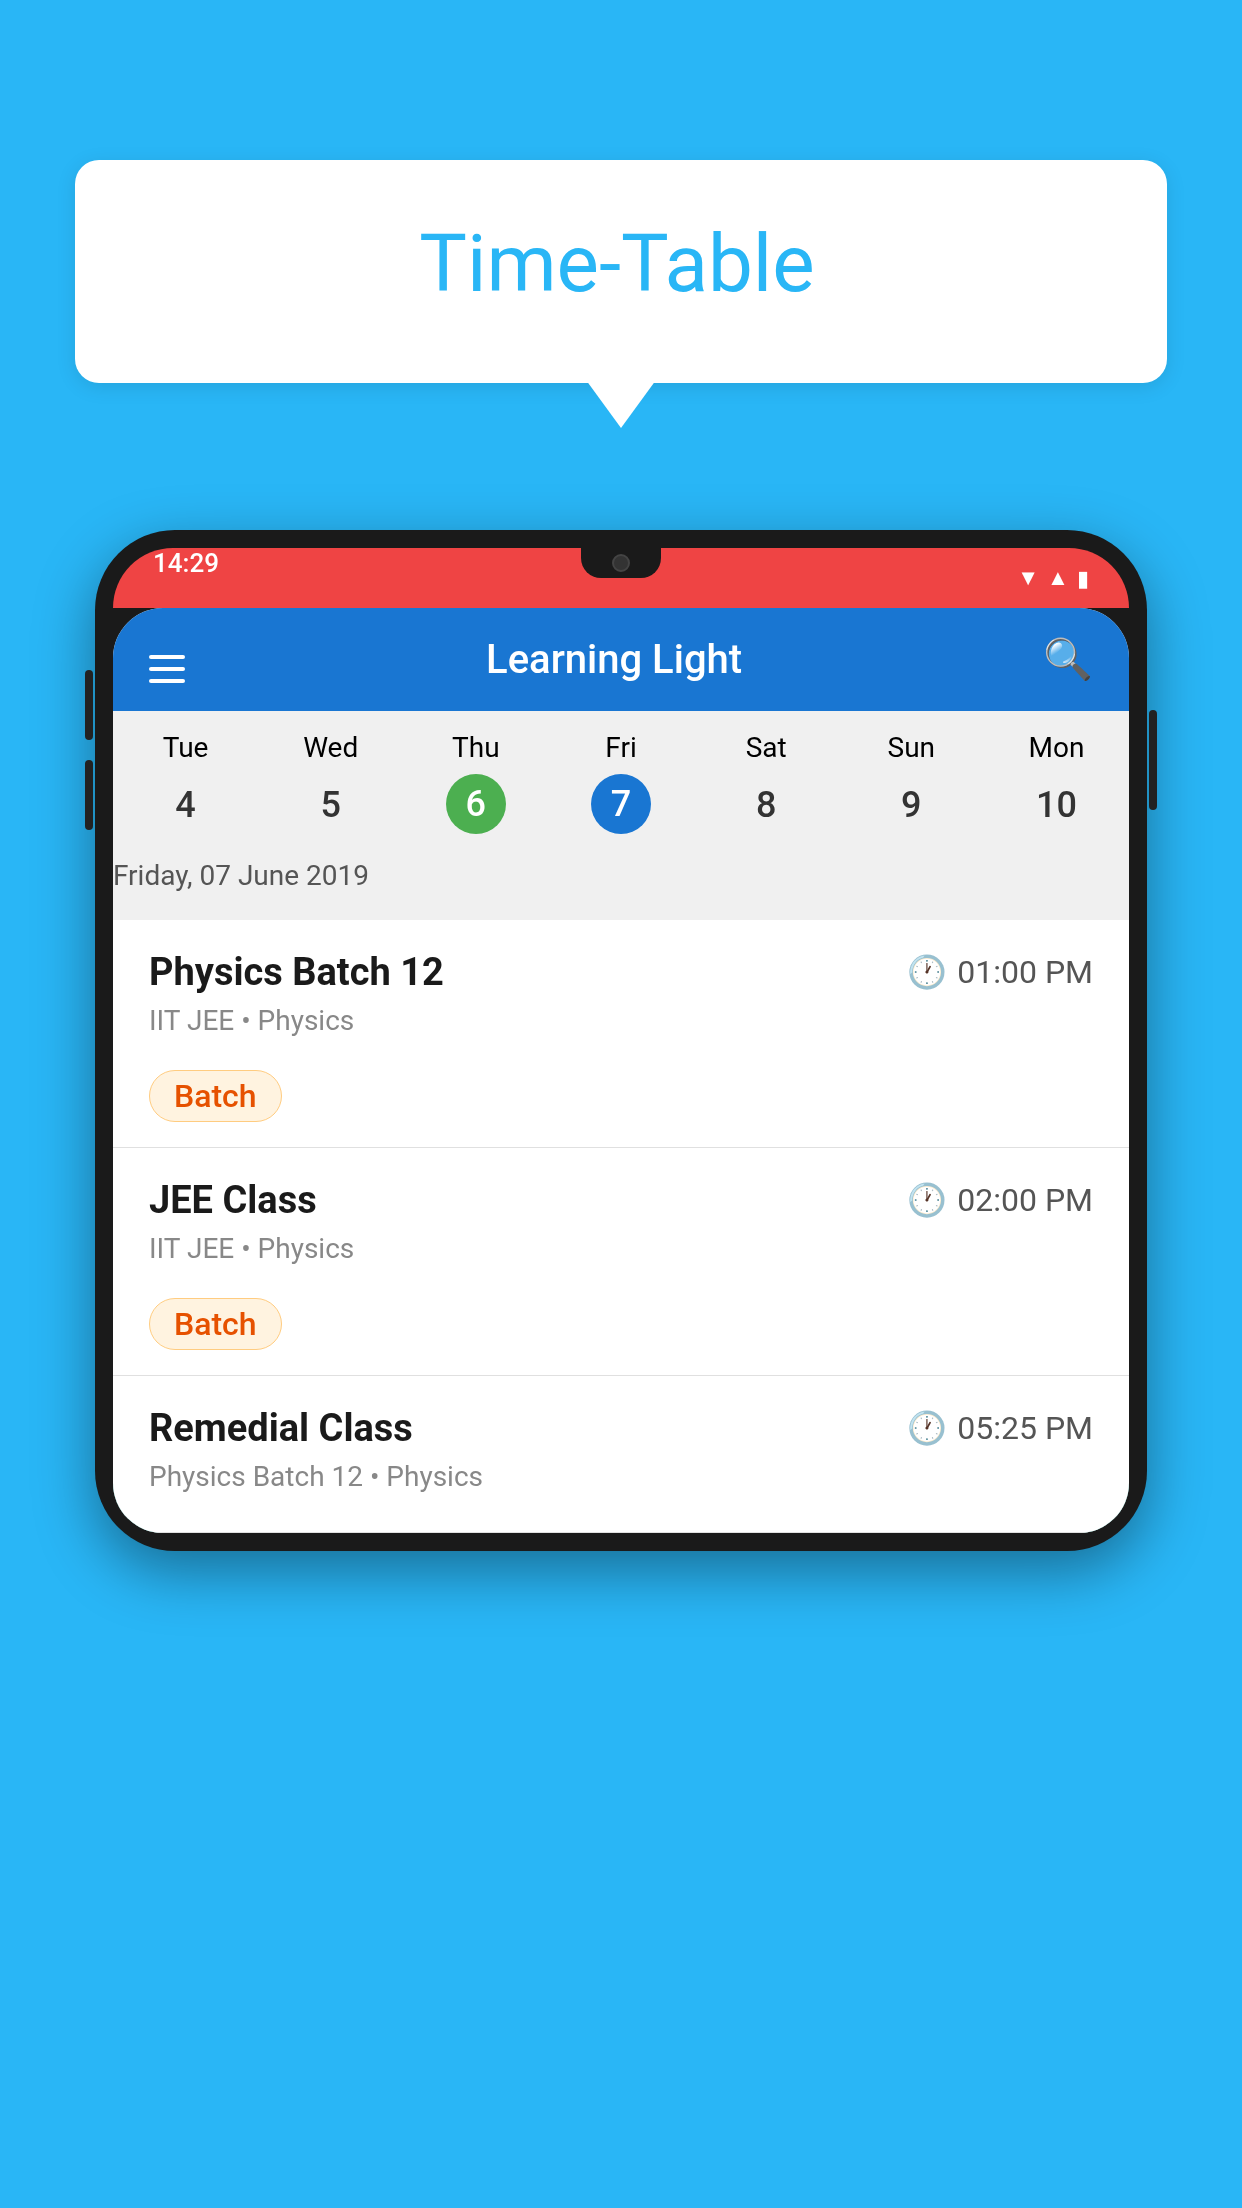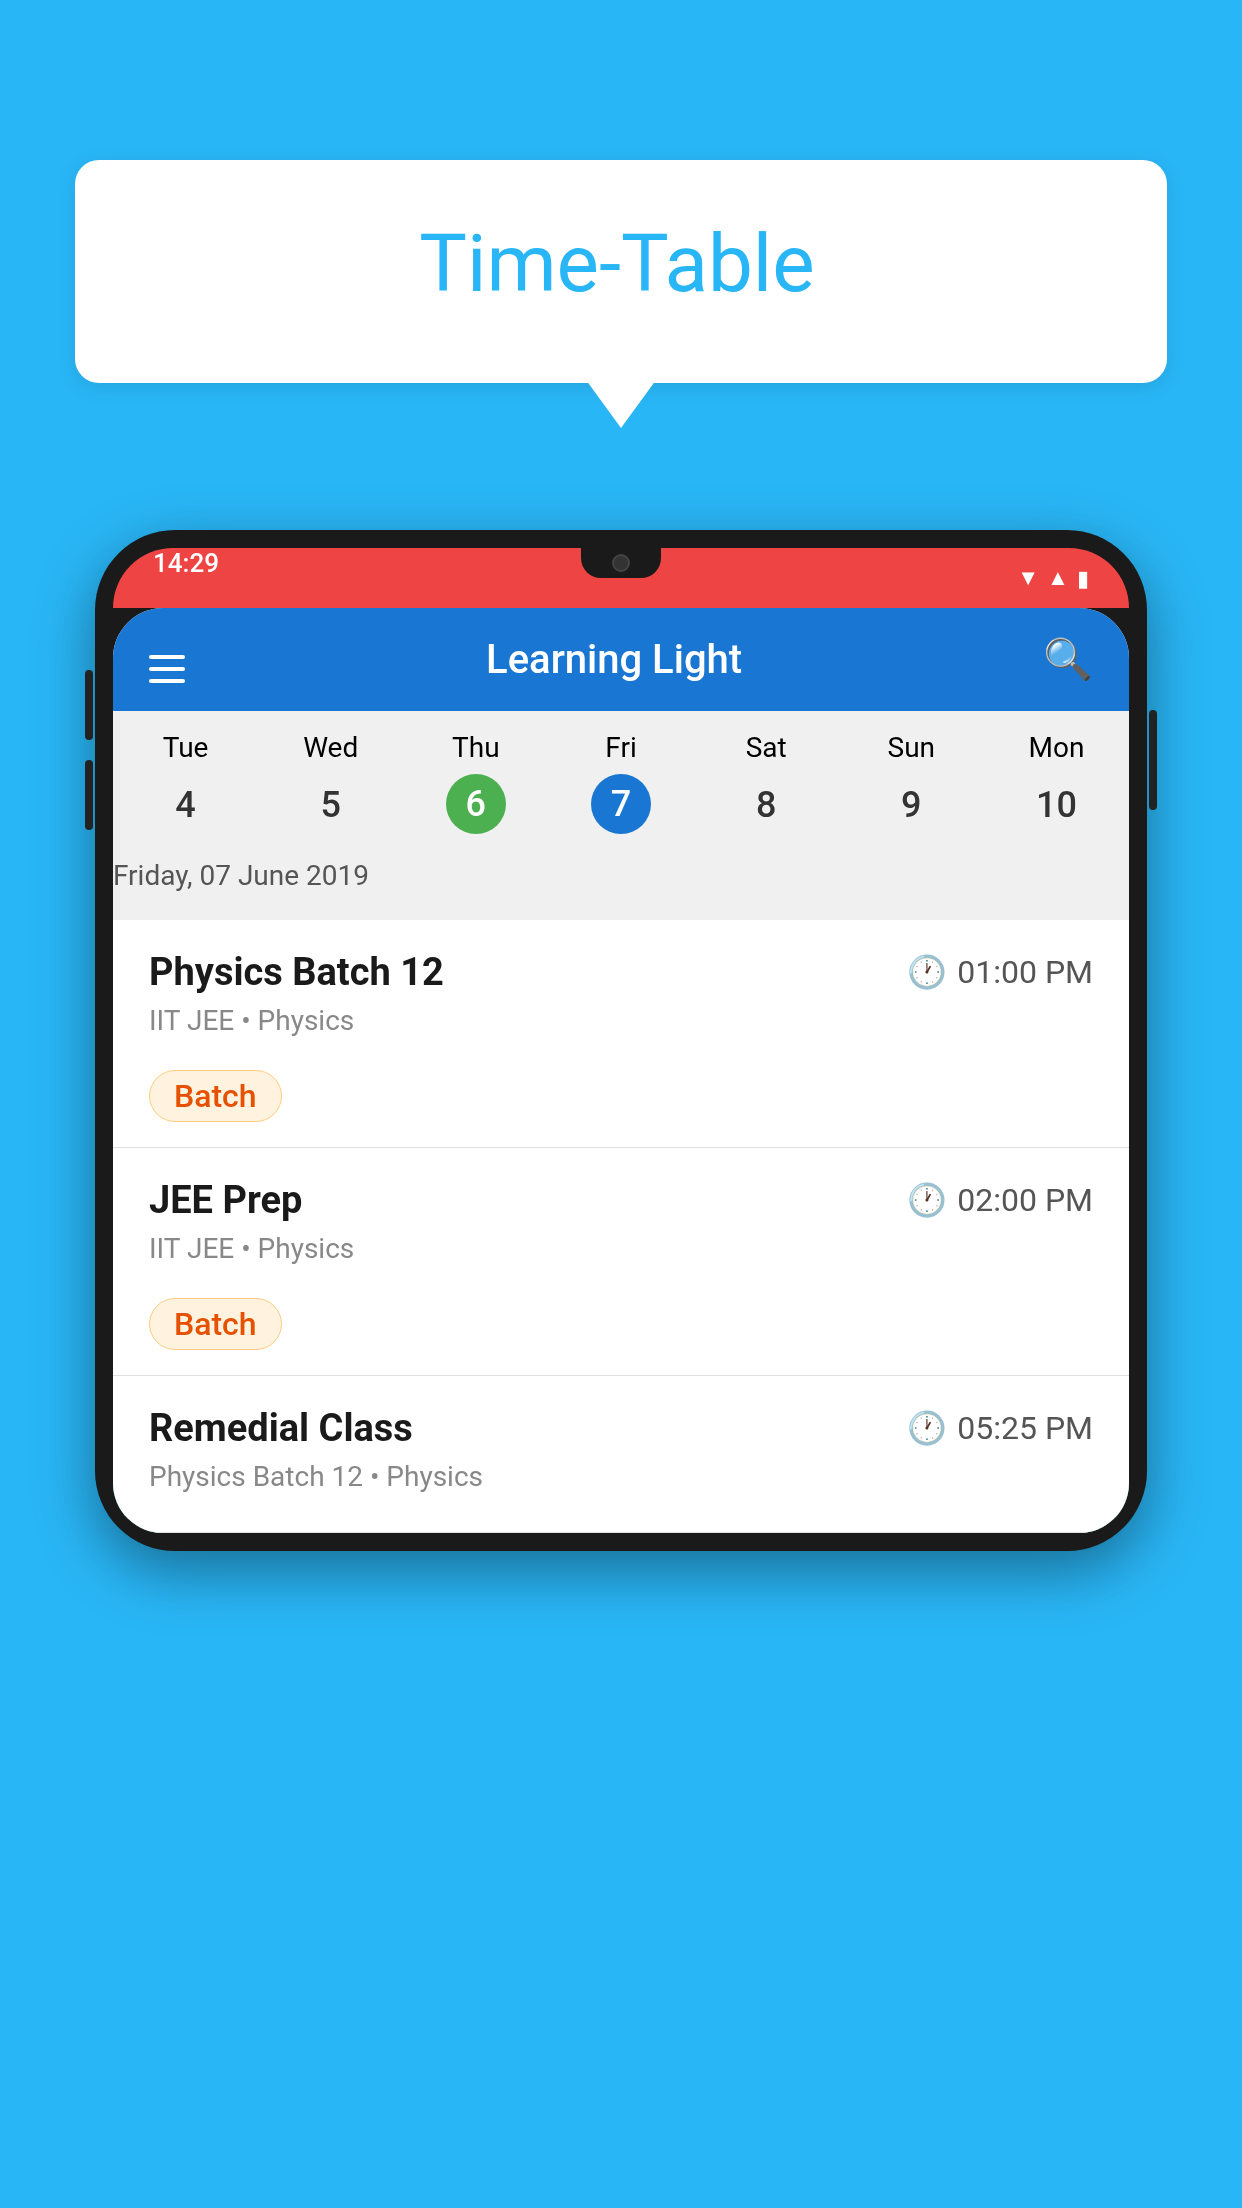--- a/index.html
+++ b/index.html
@@ -385,21 +385,21 @@
               <span class="clock-icon">🕐</span>
               <span>01:00 PM</span>
             </div>
           </div>
           <div class="schedule-meta">IIT JEE • Physics</div>
           <span class="batch-tag">Batch</span>
         </div>
 
         <div class="schedule-item">
           <div class="schedule-item-header">
-            <div class="schedule-name">JEE Prep</div>
+            <div class="schedule-name">JEE Class</div>
             <div class="schedule-time">
               <span class="clock-icon">🕐</span>
               <span>02:00 PM</span>
             </div>
           </div>
           <div class="schedule-meta">IIT JEE • Physics</div>
           <span class="batch-tag">Batch</span>
         </div>
 
         <div class="schedule-item">

